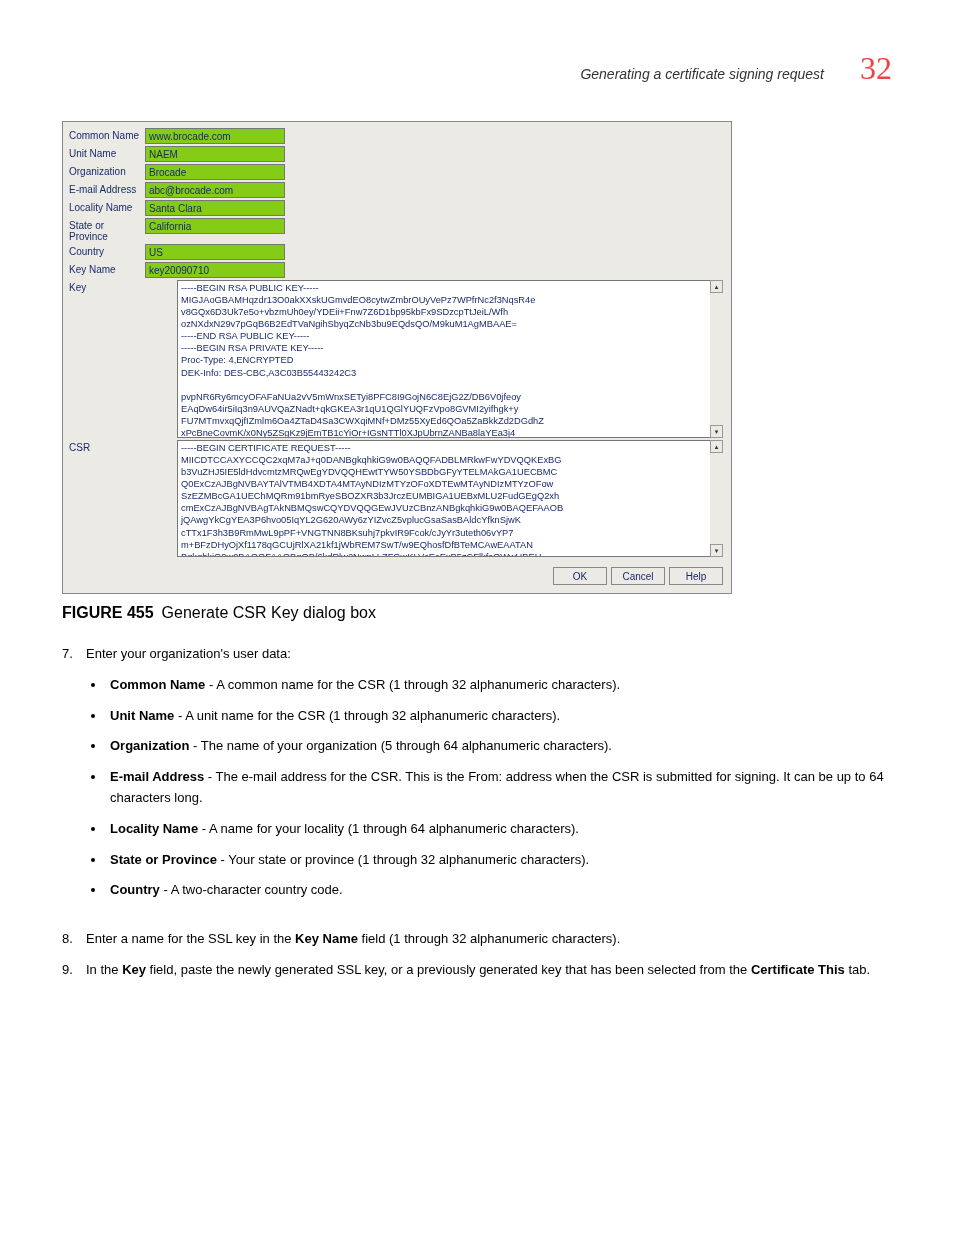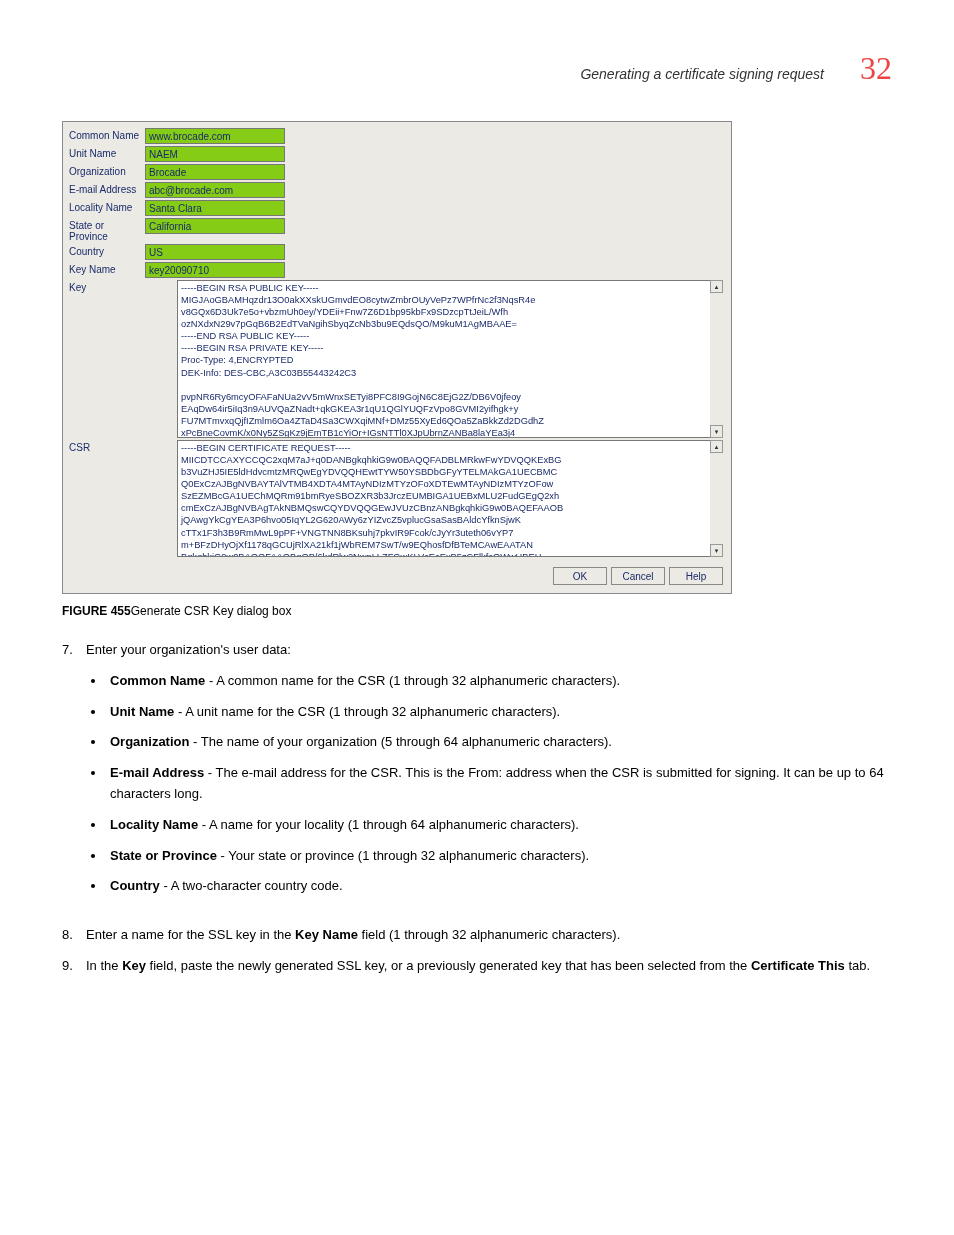--- a/index.html
+++ b/index.html
@@ -125,23 +125,23 @@
     font-size: 10px;
     background: #eceae4;
     border: 1px solid #888;
     color: #1a2b6b;
     font-family: inherit;
     display: flex;
     align-items: center;
     justify-content: center;
   }
   .caption {
-    font-size: 12px;
-    display: flex;
-    gap: 0;
+    font-size: 16px;
+    display: flex;
+    gap: 8px;
     margin: 10px 0 22px 0;
   }
   .caption .label {
     font-weight: bold;
   }
   ol.body-list {
     font-size: 13px;
     line-height: 1.6;
     margin: 0;
     padding-left: 24px;

